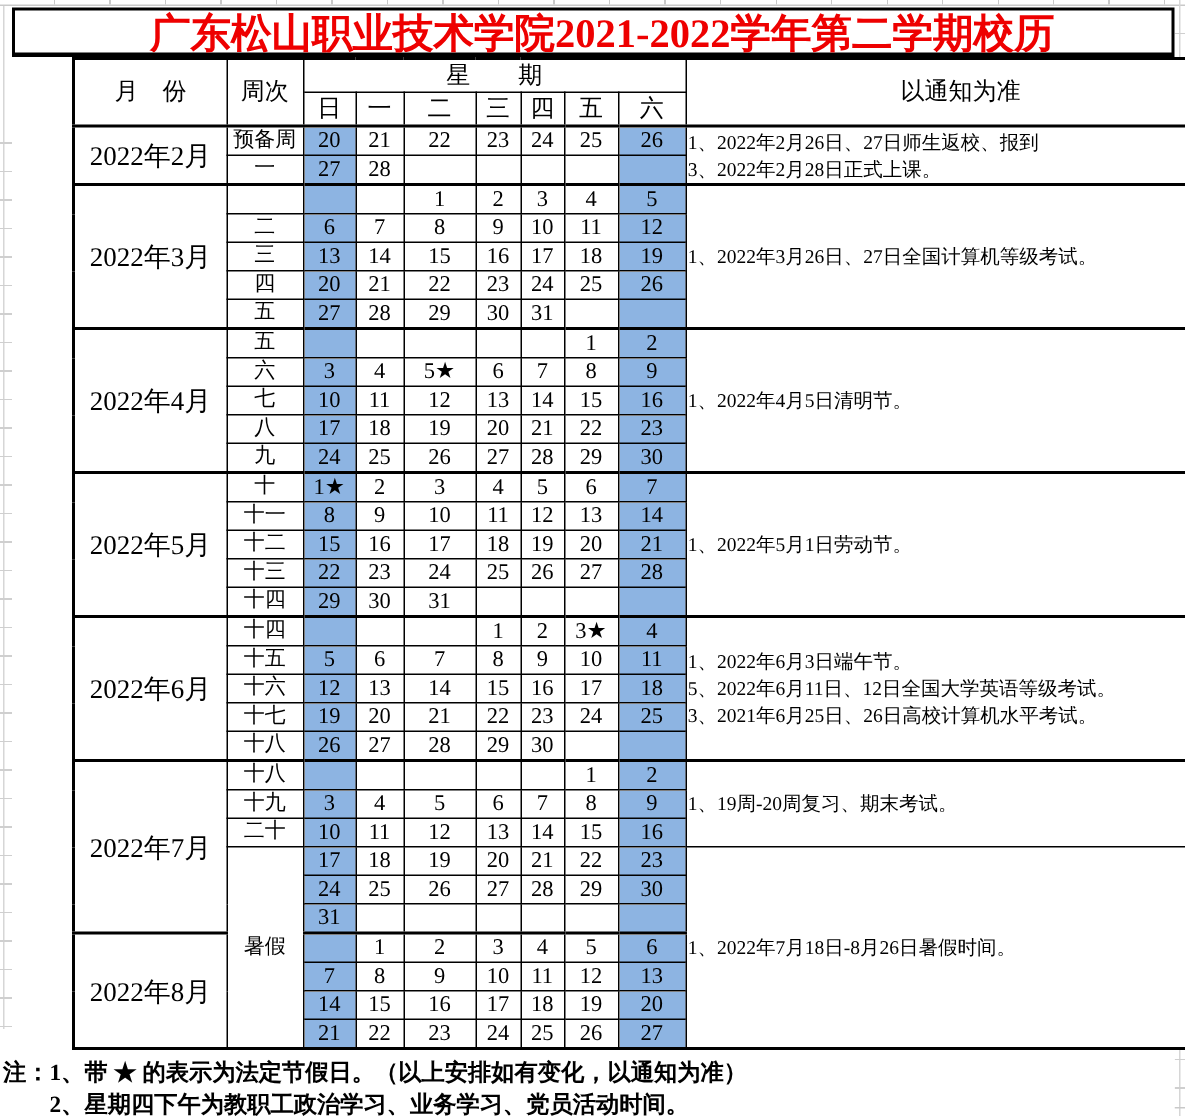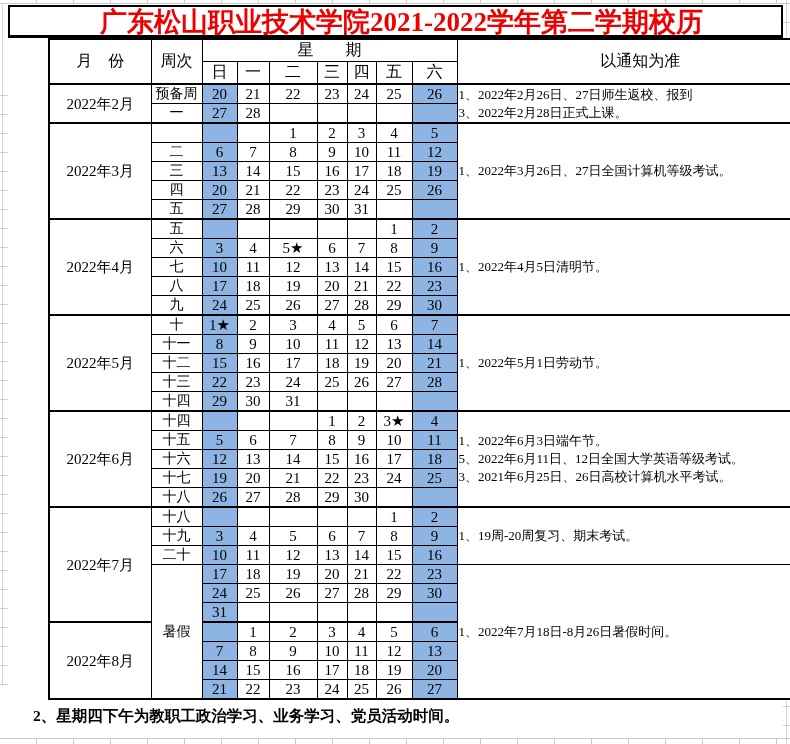--- a/index.html
+++ b/index.html
@@ -61,21 +61,21 @@
     vertical-align: middle;
     font-weight: normal;
     overflow: hidden;
     white-space: nowrap;
   }
   table.cal { border: 2px solid #000; margin-left: 40px; }
   thead tr.hr1 th { height: 20px; font-size: 16px; }
   thead tr.hr2 th { height: 18px; font-size: 16px; border-bottom: 2px solid #000; }
   tbody tr { height: 18px; }
   tbody td { font-size: 15px; line-height: 18px; }
-  td.month { font-size: 15px; }
+  td.month { font-size: 18px; }
   td.week  { font-size: 14px; text-align: center; }
   td.day.weekend { background: var(--weekend, #8DB4E2); }
   td.notes {
     text-align: left;
     padding-left: 1px;
     font-size: 13px;
   }
   td.notes div { line-height: 18px; white-space: nowrap; }
   tr.sec-start td { border-top: 2px solid #000; }
   
@@ -478,15 +478,16 @@
           <td class="day">23</td>
           <td class="day">24</td>
           <td class="day">25</td>
           <td class="day">26</td>
           <td class="day weekend">27</td>
         </tr>
       </tbody>
   </table>
 
   <div class="footnotes">
+    <div class="fl1">注：1、带 ★ 的表示为法定节假日。（以上安排如有变化，以通知为准）</div>
     <div class="fl2">2、星期四下午为教职工政治学习、业务学习、党员活动时间。</div>
   </div>
 </div>
 
 </body></html>

